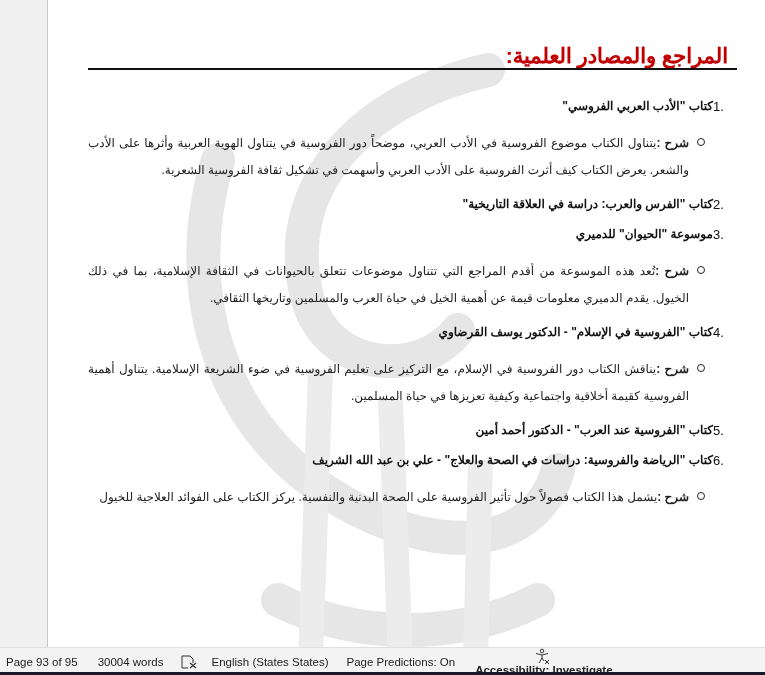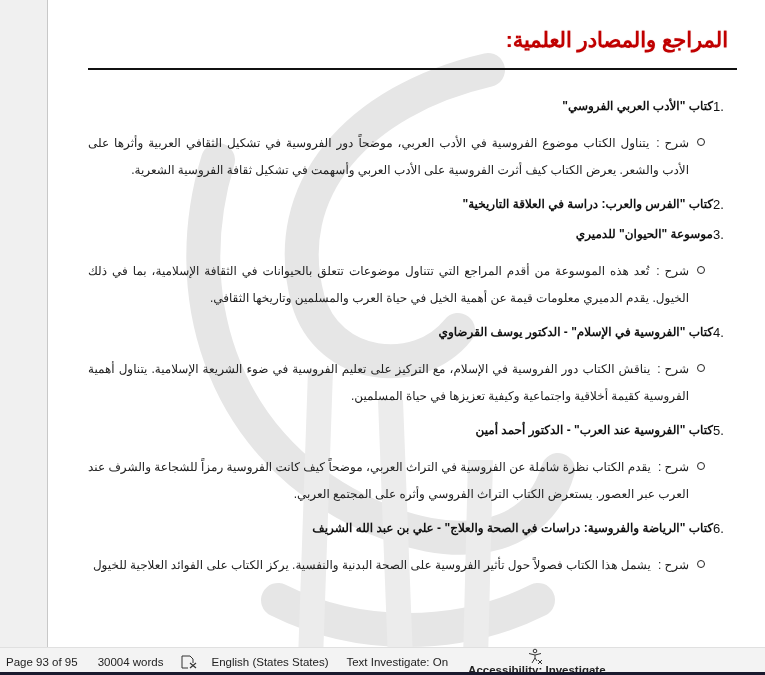--- a/index.html
+++ b/index.html
@@ -11,21 +11,21 @@
   .left-gutter {
     position:absolute; left:0; top:0; width:47px; height:648px;
     background:#f0f0f0; border-right:1px solid #c8c8c8;
   }
   .page {
     position:absolute; left:48px; top:0; width:717px; height:648px;
     background:#ffffff; overflow:hidden;
   }
   .watermark { position:absolute; left:110px; top:40px; width:420px; height:620px; pointer-events:none; }
   .title {
-    position:absolute; right:37px; top:28px;
+    position:absolute; right:37px; top:44px;
     direction:rtl; color:#c00000; font-weight:bold; font-size:21px;
     text-shadow: 0 0 1px rgba(192,0,0,0.4);
     text-align: center;
   }
   .title-rule {
     position:absolute; left:40px; right:28px; top:68px; height:0;
     border-top:2px solid #111;
   }
   .content {
     position:absolute; left:40px; right:28px; top:96px;
@@ -40,21 +40,21 @@
   .ref-num { direction:ltr; font-weight:normal; width:24px; text-align:left; font-size:13px; }
   .ref-title { margin-right:0; }
   .ref-desc {
     position:relative; margin-top:14px; padding-right:48px;
     line-height:27px; font-size:12px; text-align:justify; color:#222;
   }
   .bullet {
     position:absolute; right:32px; top:8px; width:6px; height:6px;
     border:1px solid #222; border-radius:50%;
   }
-  .desc-label { font-weight:normal;margin-left:7px; }
+  .desc-label { font-weight:bold; }
   .ref + .ref { margin-top:10px; }
   .statusbar {
     position:absolute; left:0; bottom:0; width:765px; height:27px;
     background:#f3f3f3; border-top:1px solid #e0e0e0;
     display:flex; align-items:center; font-size:11.5px; color:#222;
   }
   .statusbar .item { margin-left:6px; white-space:nowrap; }
   .sb-page { margin-left:6px !important; }
   .sb-words { margin-left:20px !important; }
   .sb-proof { margin-left:18px !important; display:inline-flex; width:16px; height:14px; }
@@ -87,21 +87,21 @@
   <div class="title-rule"></div>
 
   <div class="content">
     <div class="ref">
       <div class="ref-heading">
         <span class="ref-num">1.</span>
         <span class="ref-title">كتاب "الأدب العربي الفروسي"</span>
       </div>
       <div class="ref-desc">
         <span class="bullet"></span>
-        <span class="desc-label">شرح :</span><span>يتناول الكتاب موضوع الفروسية في الأدب العربي، موضحاً دور الفروسية في تشكيل الثقافي العربية وأثرها على الأدب والشعر. يعرض الكتاب كيف أثرت الفروسية على الأدب العربي وأسهمت في تشكيل ثقافة الفروسية الشعرية.</span>
+        <span class="desc-label">شرح :</span><span>يتناول الكتاب موضوع الفروسية في الأدب العربي، موضحاً دور الفروسية في يتناول الهوية العربية وأثرها على الأدب والشعر. يعرض الكتاب كيف أثرت الفروسية على الأدب العربي وأسهمت في تشكيل ثقافة الفروسية الشعرية.</span>
       </div>
     </div>
 
     <div class="ref">
       <div class="ref-heading">
         <span class="ref-num">2.</span>
         <span class="ref-title">كتاب "الفرس والعرب: دراسة في العلاقة التاريخية"</span>
       </div>
     </div>
 
@@ -125,24 +125,20 @@
         <span class="bullet"></span>
         <span class="desc-label">شرح :</span><span>يناقش الكتاب دور الفروسية في الإسلام، مع التركيز على تعليم الفروسية في ضوء الشريعة الإسلامية. يتناول أهمية الفروسية كقيمة أخلاقية واجتماعية وكيفية تعزيزها في حياة المسلمين.</span>
       </div>
     </div>
 
     <div class="ref">
       <div class="ref-heading">
         <span class="ref-num">5.</span>
         <span class="ref-title">كتاب "الفروسية عند العرب" - الدكتور أحمد أمين</span>
       </div>
-      <div class="ref-desc">
-        <span class="bullet"></span>
-        <span class="desc-label">شرح :</span><span>يقدم الكتاب نظرة شاملة عن الفروسية في التراث العربي، موضحاً كيف كانت الفروسية رمزاً للشجاعة والشرف عند العرب عبر العصور. يستعرض الكتاب التراث الفروسي وأثره على المجتمع العربي.</span>
-      </div>
     </div>
 
     <div class="ref">
       <div class="ref-heading">
         <span class="ref-num">6.</span>
         <span class="ref-title">كتاب "الرياضة والفروسية: دراسات في الصحة والعلاج" - علي بن عبد الله الشريف</span>
       </div>
       <div class="ref-desc">
         <span class="bullet"></span>
         <span class="desc-label">شرح :</span><span>يشمل هذا الكتاب فصولاً حول تأثير الفروسية على الصحة البدنية والنفسية. يركز الكتاب على الفوائد العلاجية للخيول</span>
@@ -155,21 +151,21 @@
   <span class="item sb-page">Page 93 of 95</span>
   <span class="item sb-words">30004 words</span>
   <span class="item sb-proof">
     <svg width="16" height="14" viewBox="0 0 16 14">
       <path d="M1 1 H9 L12 4 V8" fill="none" stroke="#333" stroke-width="1"></path>
       <path d="M1 1 V13 H7" fill="none" stroke="#333" stroke-width="1"></path>
       <path d="M9 8 L15 13 M15 8 L9 13" stroke="#333" stroke-width="1.2"></path>
     </svg>
   </span>
   <span class="item sb-lang">English (States States)</span>
-  <span class="item sb-pred">Text Investigate: On</span>
+  <span class="item sb-pred">Page Predictions: On</span>
   <span class="item sb-acc">
     <svg width="16" height="16" viewBox="0 0 16 16">
       <circle cx="8" cy="3" r="1.8" fill="none" stroke="#333" stroke-width="1"></circle>
       <path d="M2 5.5 L8 7 L14 5.5 M8 7 V10 L5 15 M8 10 L10 13" fill="none" stroke="#333" stroke-width="1"></path>
       <path d="M11 12 L15 16 M15 12 L11 16" stroke="#333" stroke-width="1"></path>
     </svg>
     <span>Accessibility: Investigate</span>
   </span>
 </div>
 <div class="bottom-band"></div>

